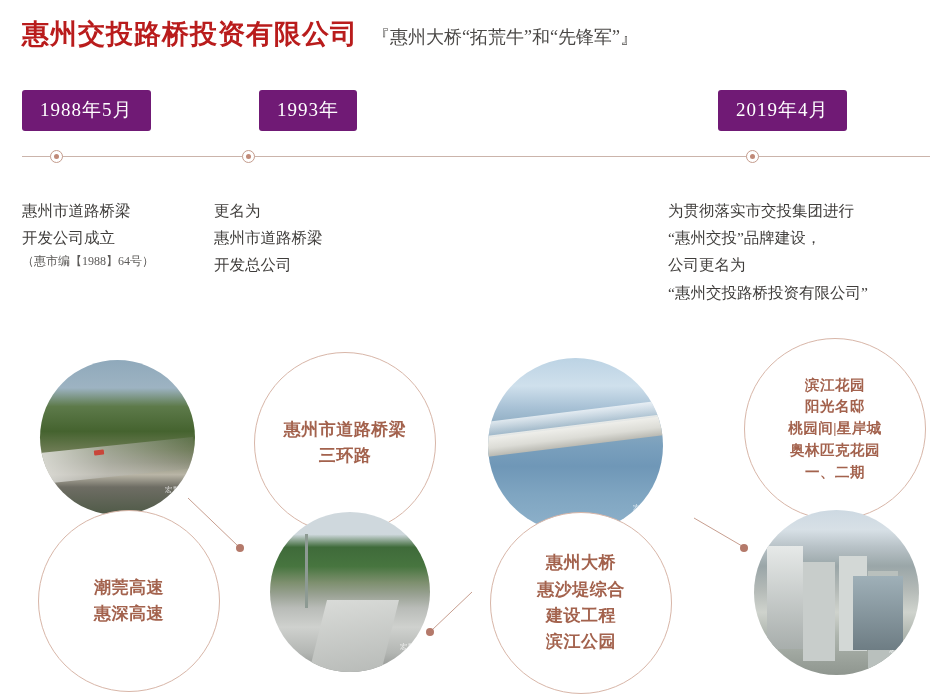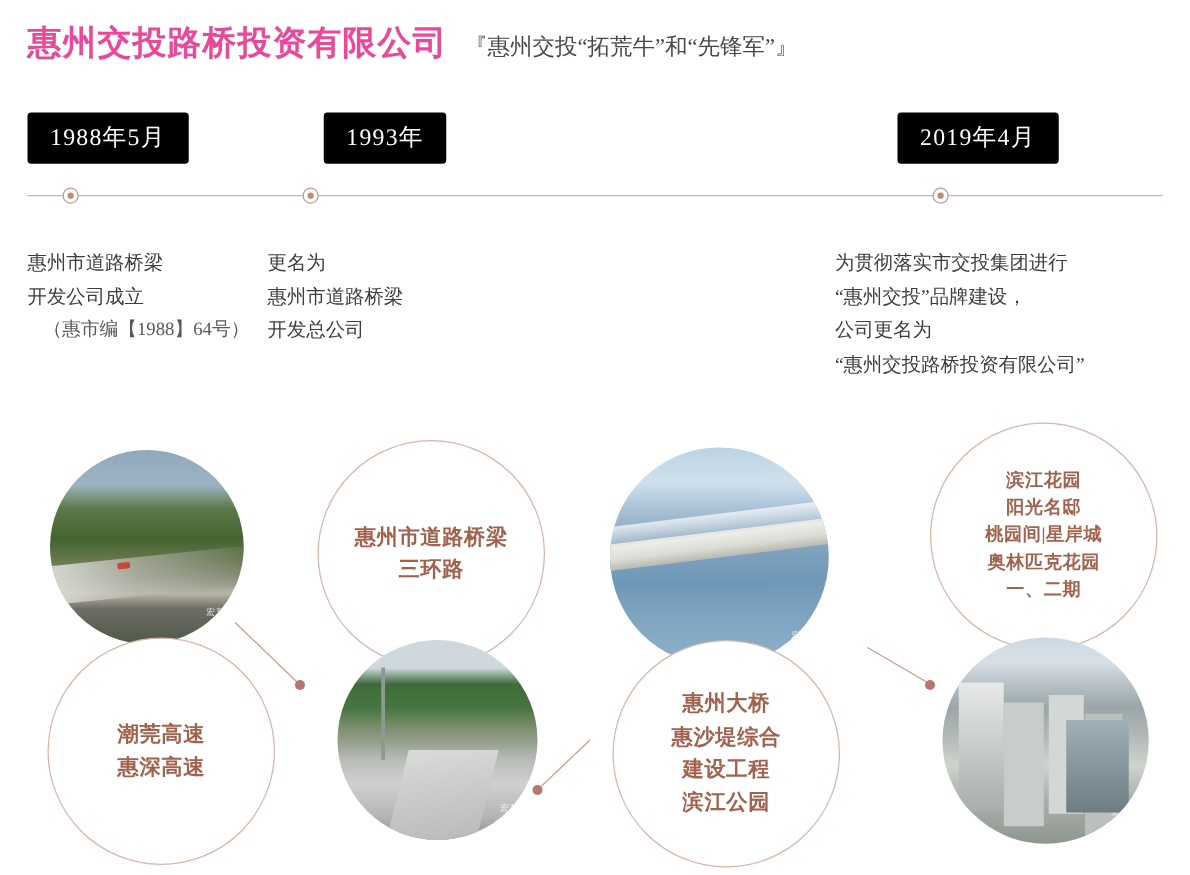--- a/index.html
+++ b/index.html
@@ -20,21 +20,21 @@
   .header {
     position: absolute;
     left: 22px;
     top: 16px;
     display: flex;
     align-items: baseline;
   }
   .company-title {
     font-size: 27px;
     font-weight: bold;
-    color: #ec4899;
+    color: #b91c1c;
     letter-spacing: 1px;
     white-space: nowrap;
   }
   .company-subtitle {
     margin-left: 14px;
     font-size: 18px;
     color: #4a4846;
     white-space: nowrap;
   }
 
@@ -53,21 +53,21 @@
     width: 908px;
     height: 1px;
     background: #cbb4ab;
   }
   .tl-item {
     position: absolute;
     top: 0;
   }
   .tl-chip {
     display: inline-block;
-    background: #000000;
+    background: #701a75;
     color: #ffffff;
     font-size: 19px;
     padding: 7px 18px 8px 18px;
     border-radius: 3px;
     white-space: nowrap;
     letter-spacing: 1px;
   }
   .tl-dot {
     position: absolute;
     top: 60px;
@@ -90,24 +90,23 @@
   }
   .tl-desc {
     position: absolute;
     top: 80px;
     font-size: 15.5px;
     line-height: 1.75;
     color: #3f3d3b;
     white-space: pre-line;
   }
   .tl-note {
-    font-size: 15px;
+    font-size: 12px;
     color: #5a5856;
     line-height: 1.8;
-    text-align: center;
   }
 
   
   #tl-0 { left: 22px; }
   #tl-0 .tl-desc { left: 0px; width: 190px; }
   #tl-1 { left: 214px; padding-left: 45px; }
   #tl-1 .tl-desc { left: 0px; width: 180px; }
   #tl-2 { left: 430px; }
   #tl-2 .tl-desc { left: -60px; width: 330px; }
   #tl-3 { left: 718px; }
@@ -241,21 +240,21 @@
     right: 10%; top: 40%;
     width: 30%; height: 45%;
     background: linear-gradient(to bottom, #9fb0b8, #6e7d84);
   }
 </style>
 </head>
 <body>
 
 <div class="header">
   <div class="company-title">惠州交投路桥投资有限公司</div>
-  <div class="company-subtitle">『惠州交投“拓荒牛”和“先锋军”』</div>
+  <div class="company-subtitle">『惠州大桥“拓荒牛”和“先锋军”』</div>
 </div>
 
 <div class="timeline">
   <div class="tl-line"></div>
 
   <div class="tl-item" id="tl-0">
     <span class="tl-chip">1988年5月</span>
     <span class="tl-dot"></span>
     <div class="tl-desc">
       <span>惠州市道路桥梁

